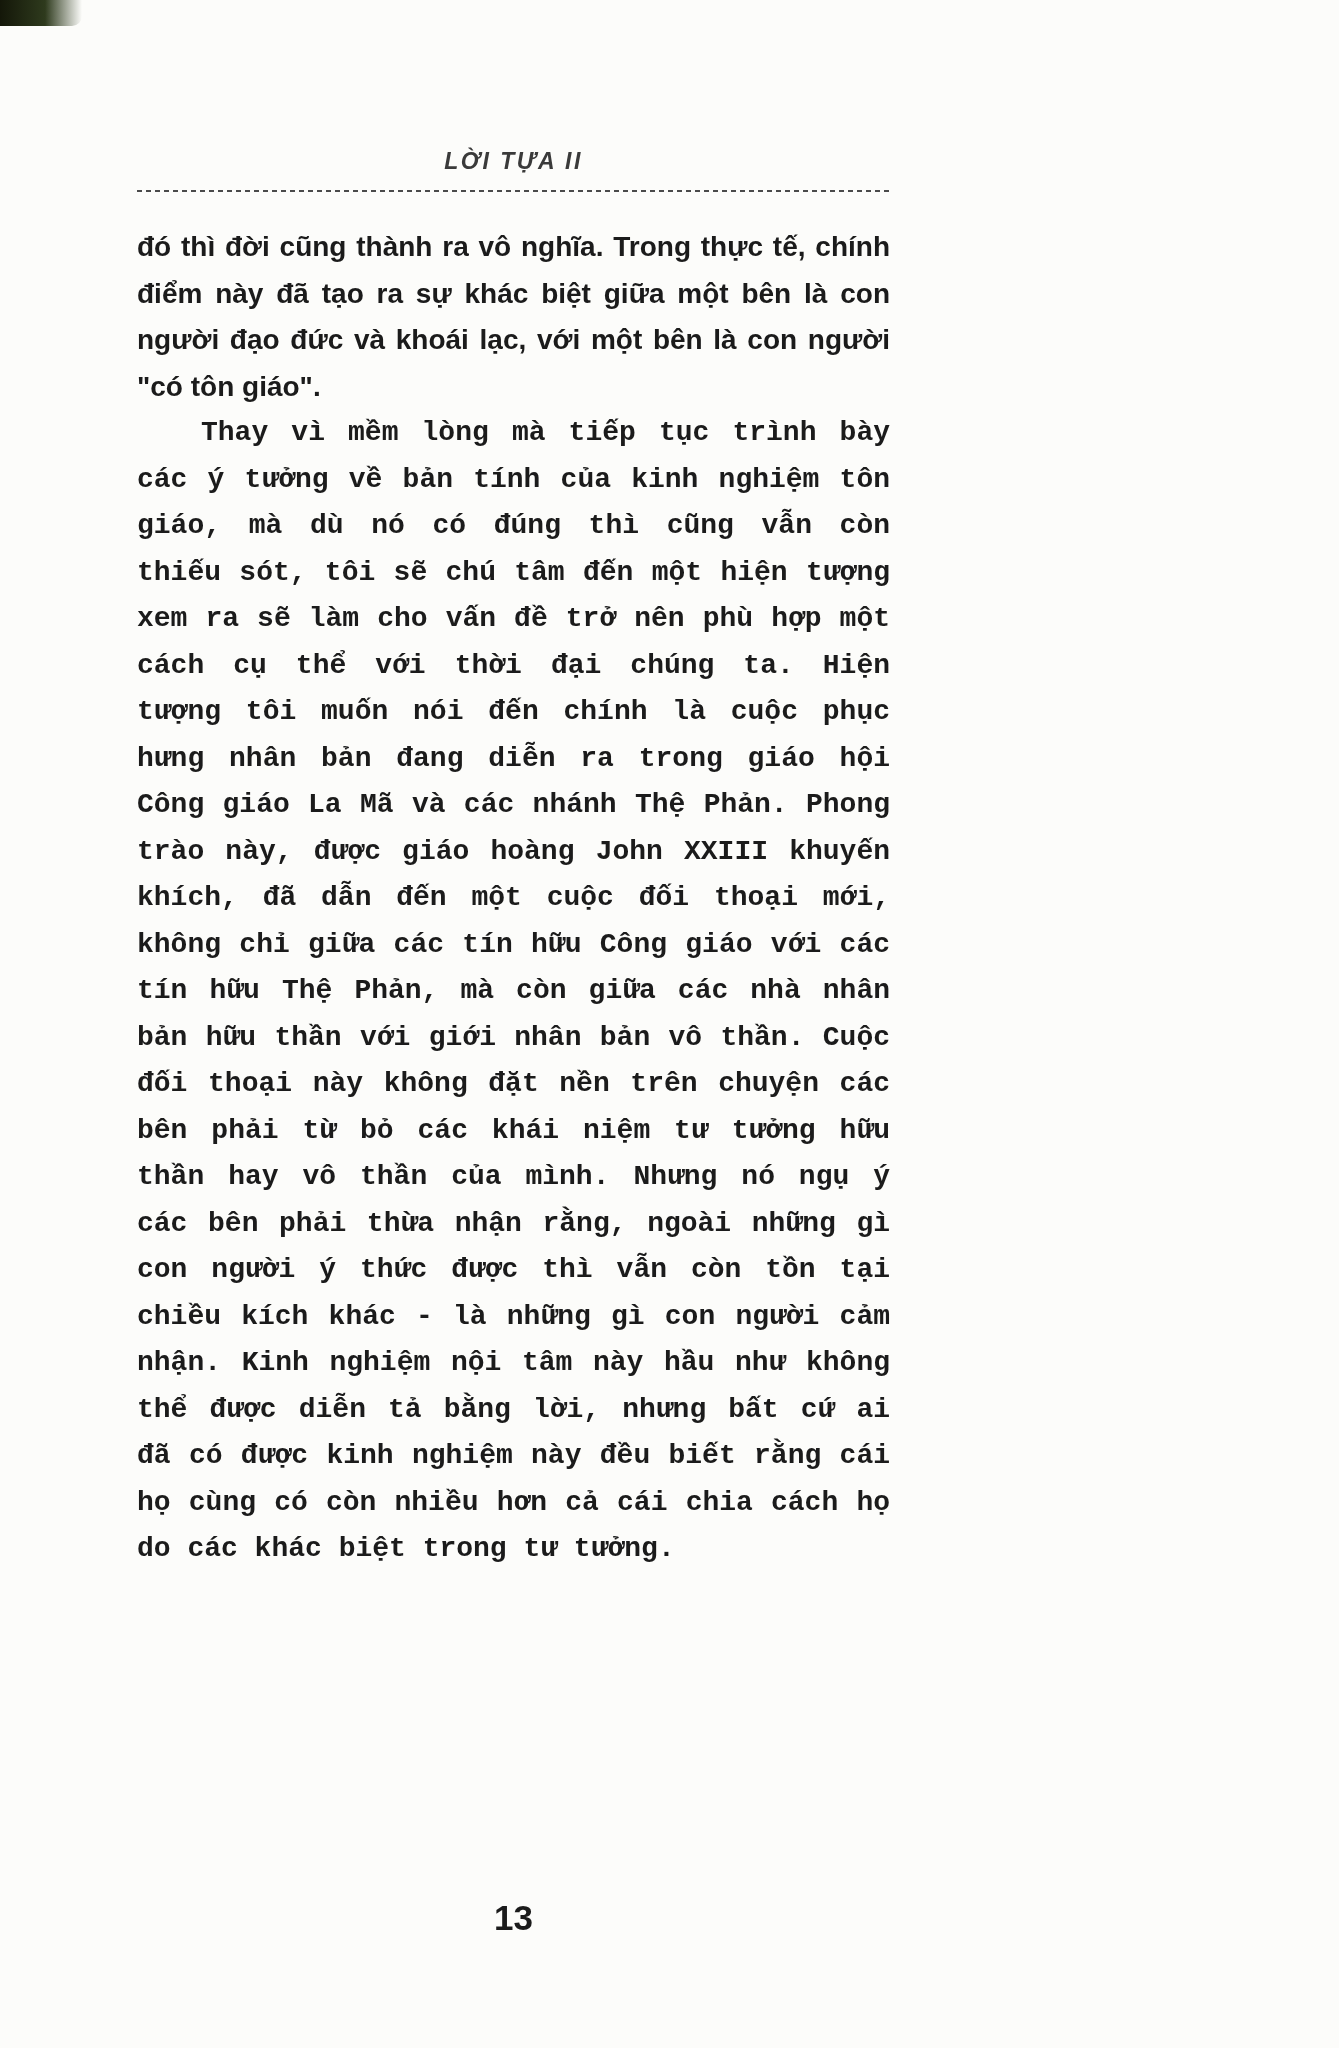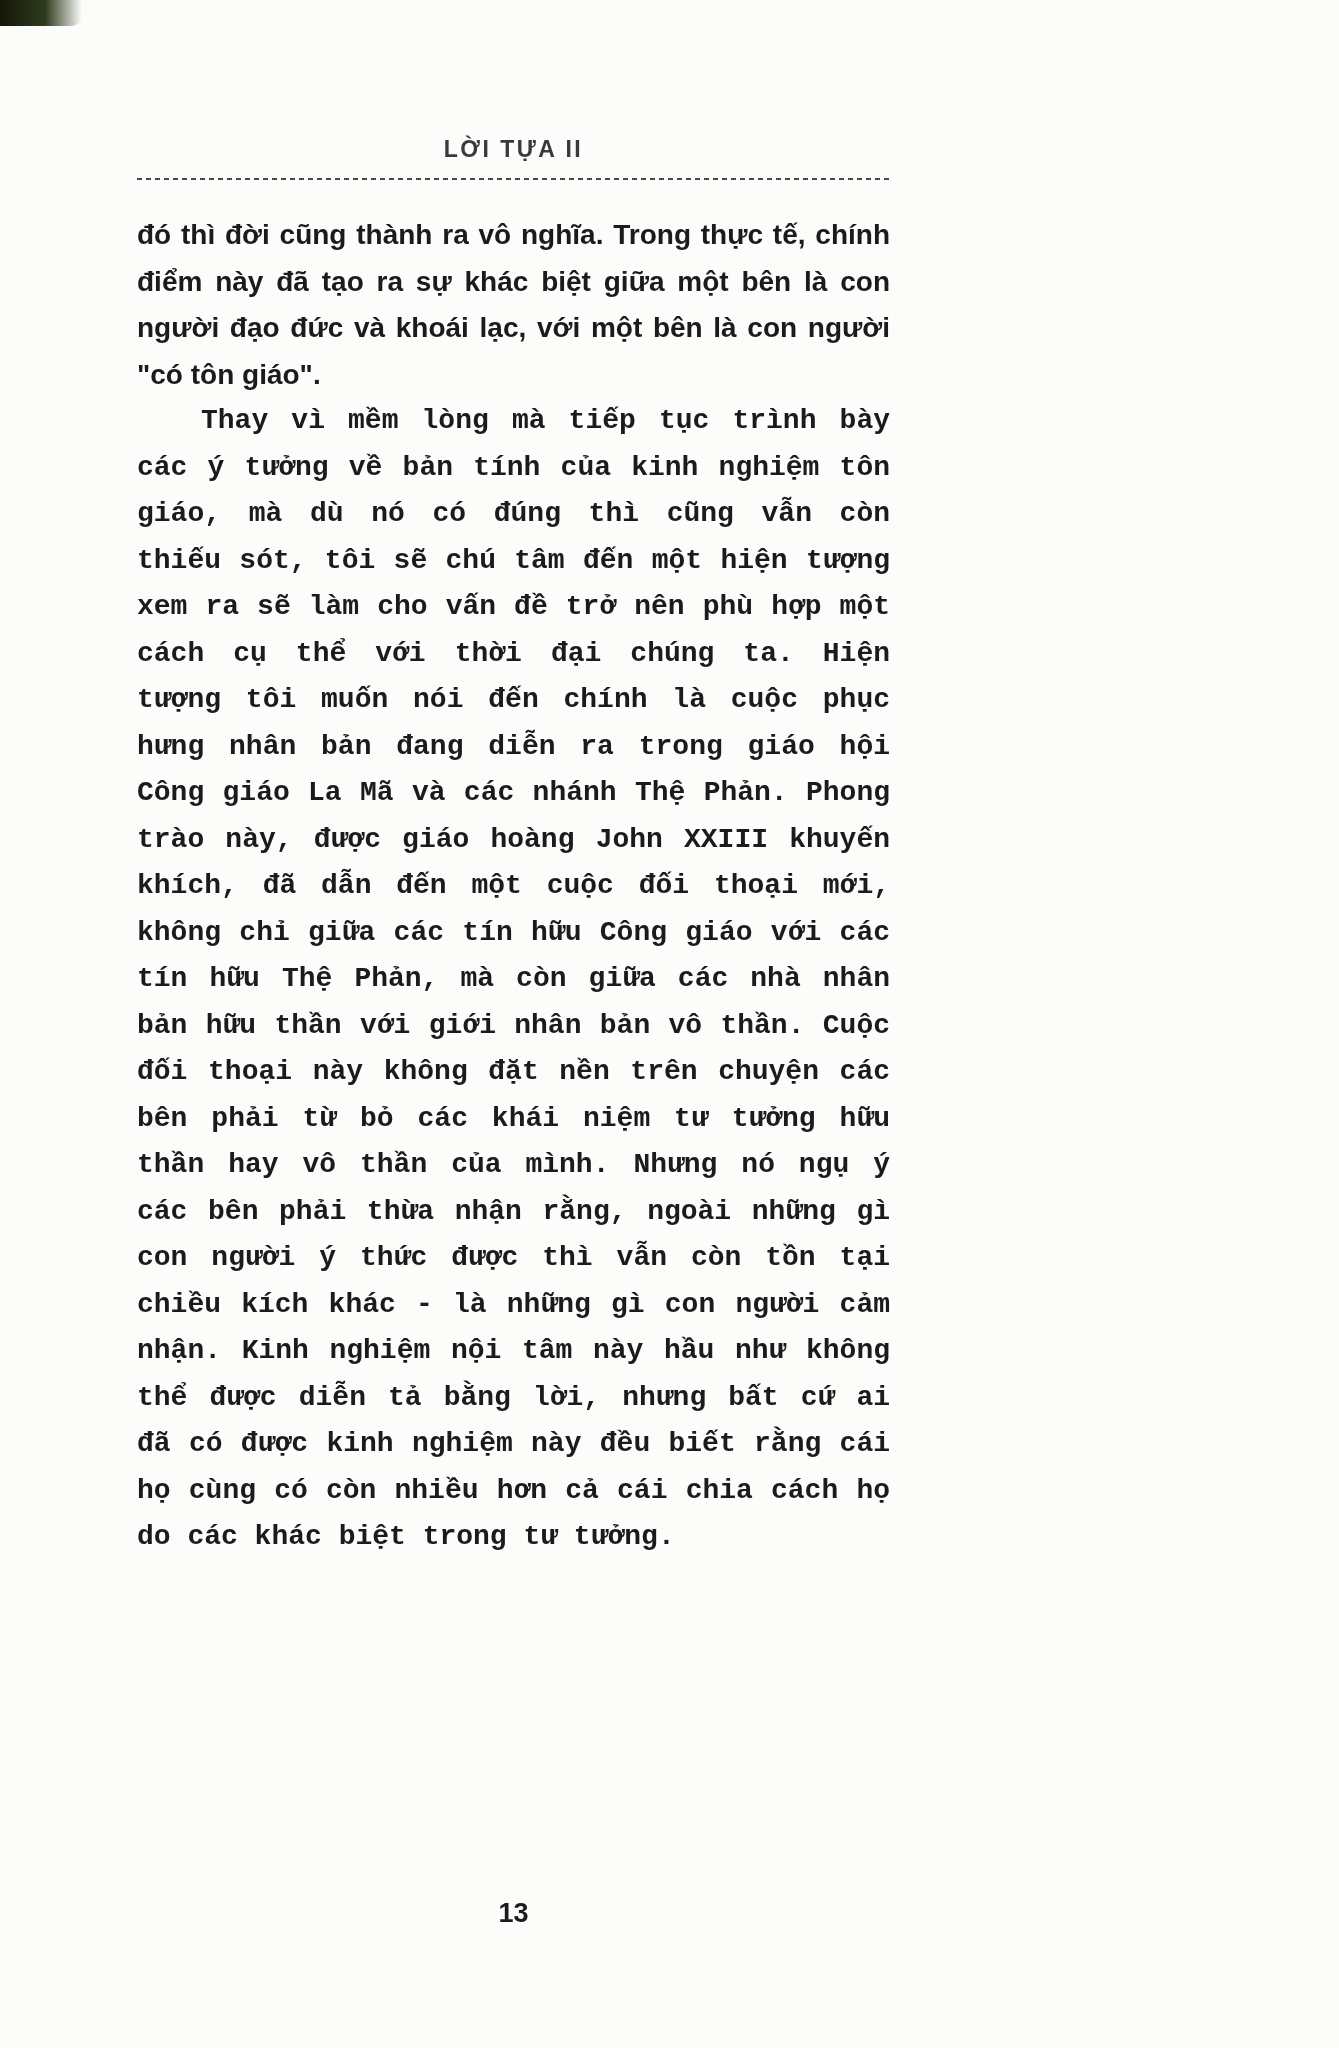--- a/index.html
+++ b/index.html
@@ -27,26 +27,27 @@
     background: linear-gradient(90deg, #141709 0%, #2e3a1d 55%, rgba(60,70,40,0) 100%);
     border-bottom-right-radius: 10px;
   }
   .text-column {
     position: absolute;
     left: 137px;
     top: 136px;
     width: 753px;
   }
   .chapter-header {
-    margin: 0;
+    margin: 12px;
     text-align: center;
     font-size: 23px;
     font-weight: bold;
     letter-spacing: 2.5px;
     color: #3a3a3a;
+    font-style: italic;
   }
   .header-rule {
     margin-top: 15px;
     height: 2px;
     background: repeating-linear-gradient(90deg, #4a4a4a 0 5px, transparent 5px 9px);
   }
   .body-text {
     margin-top: 32px;
   }
   .body-text p {
@@ -60,21 +61,21 @@
   .body-text p.indented {
     text-indent: 64px;
     font-family: Liberation Mono, monospace;
   }
   .page-number {
     position: absolute;
     left: 137px;
     top: 1898px;
     width: 753px;
     text-align: center;
-    font-size: 27px;
+    font-size: 35px;
     font-weight: bold;
     color: #1b1b1b;
   }
 </style>
 </head>
 <body>
 
 <div class="page">
 
   <div class="scan-artifact"></div>

